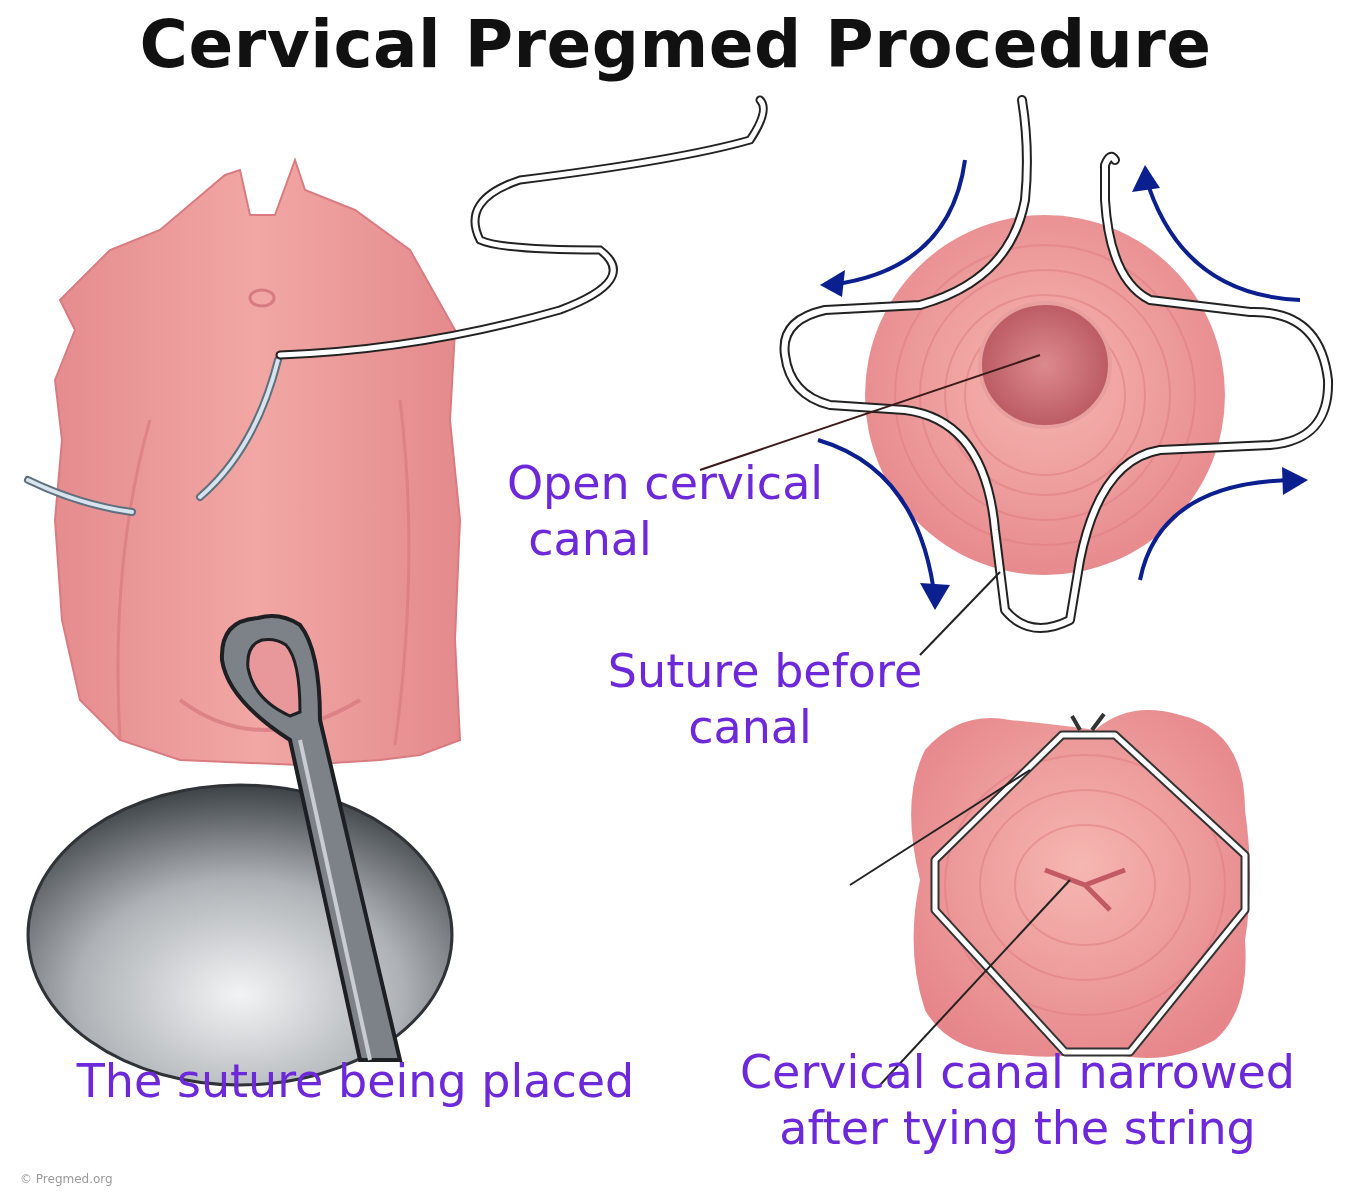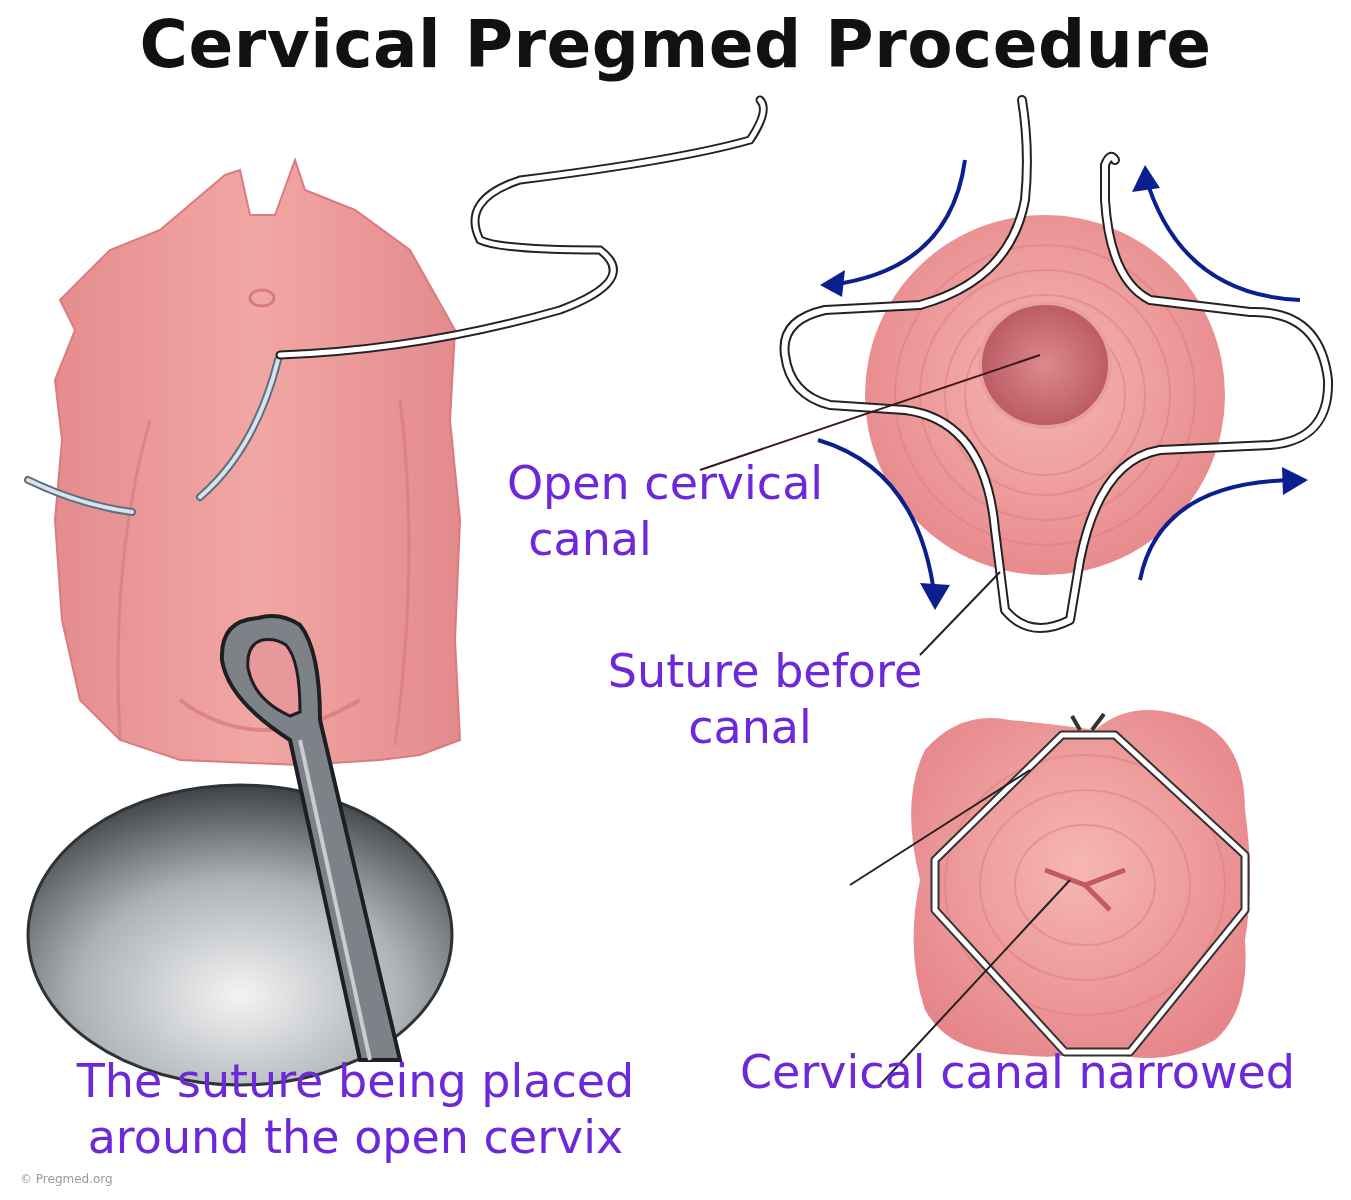--- a/index.html
+++ b/index.html
@@ -104,19 +104,19 @@
   <div style="margin-left:-150px;text-align:center;">canal</div>
 </div>
 <div class="label" style="left:575px; top:643px; width:380px;">
   <div>Suture before</div>
   <div style="margin-left:-30px;">canal</div>
 </div>
 <div class="label" style="left:515px; top:883px; width:380px;">
 </div>
 <div class="label" style="left:685px; top:1036px; width:665px;margin-top:8px;">
   <div>Cervical canal narrowed</div>
+  <div>after tying the string</div>
 </div>
 <div class="label" style="left:23px; top:1053px; width:665px; text-align:center;">
   <div>The suture being placed</div>
-  <div>around the open cervix</div>
 </div>
 
 <div class="credit">© Pregmed.org</div>
 
 </body></html>

